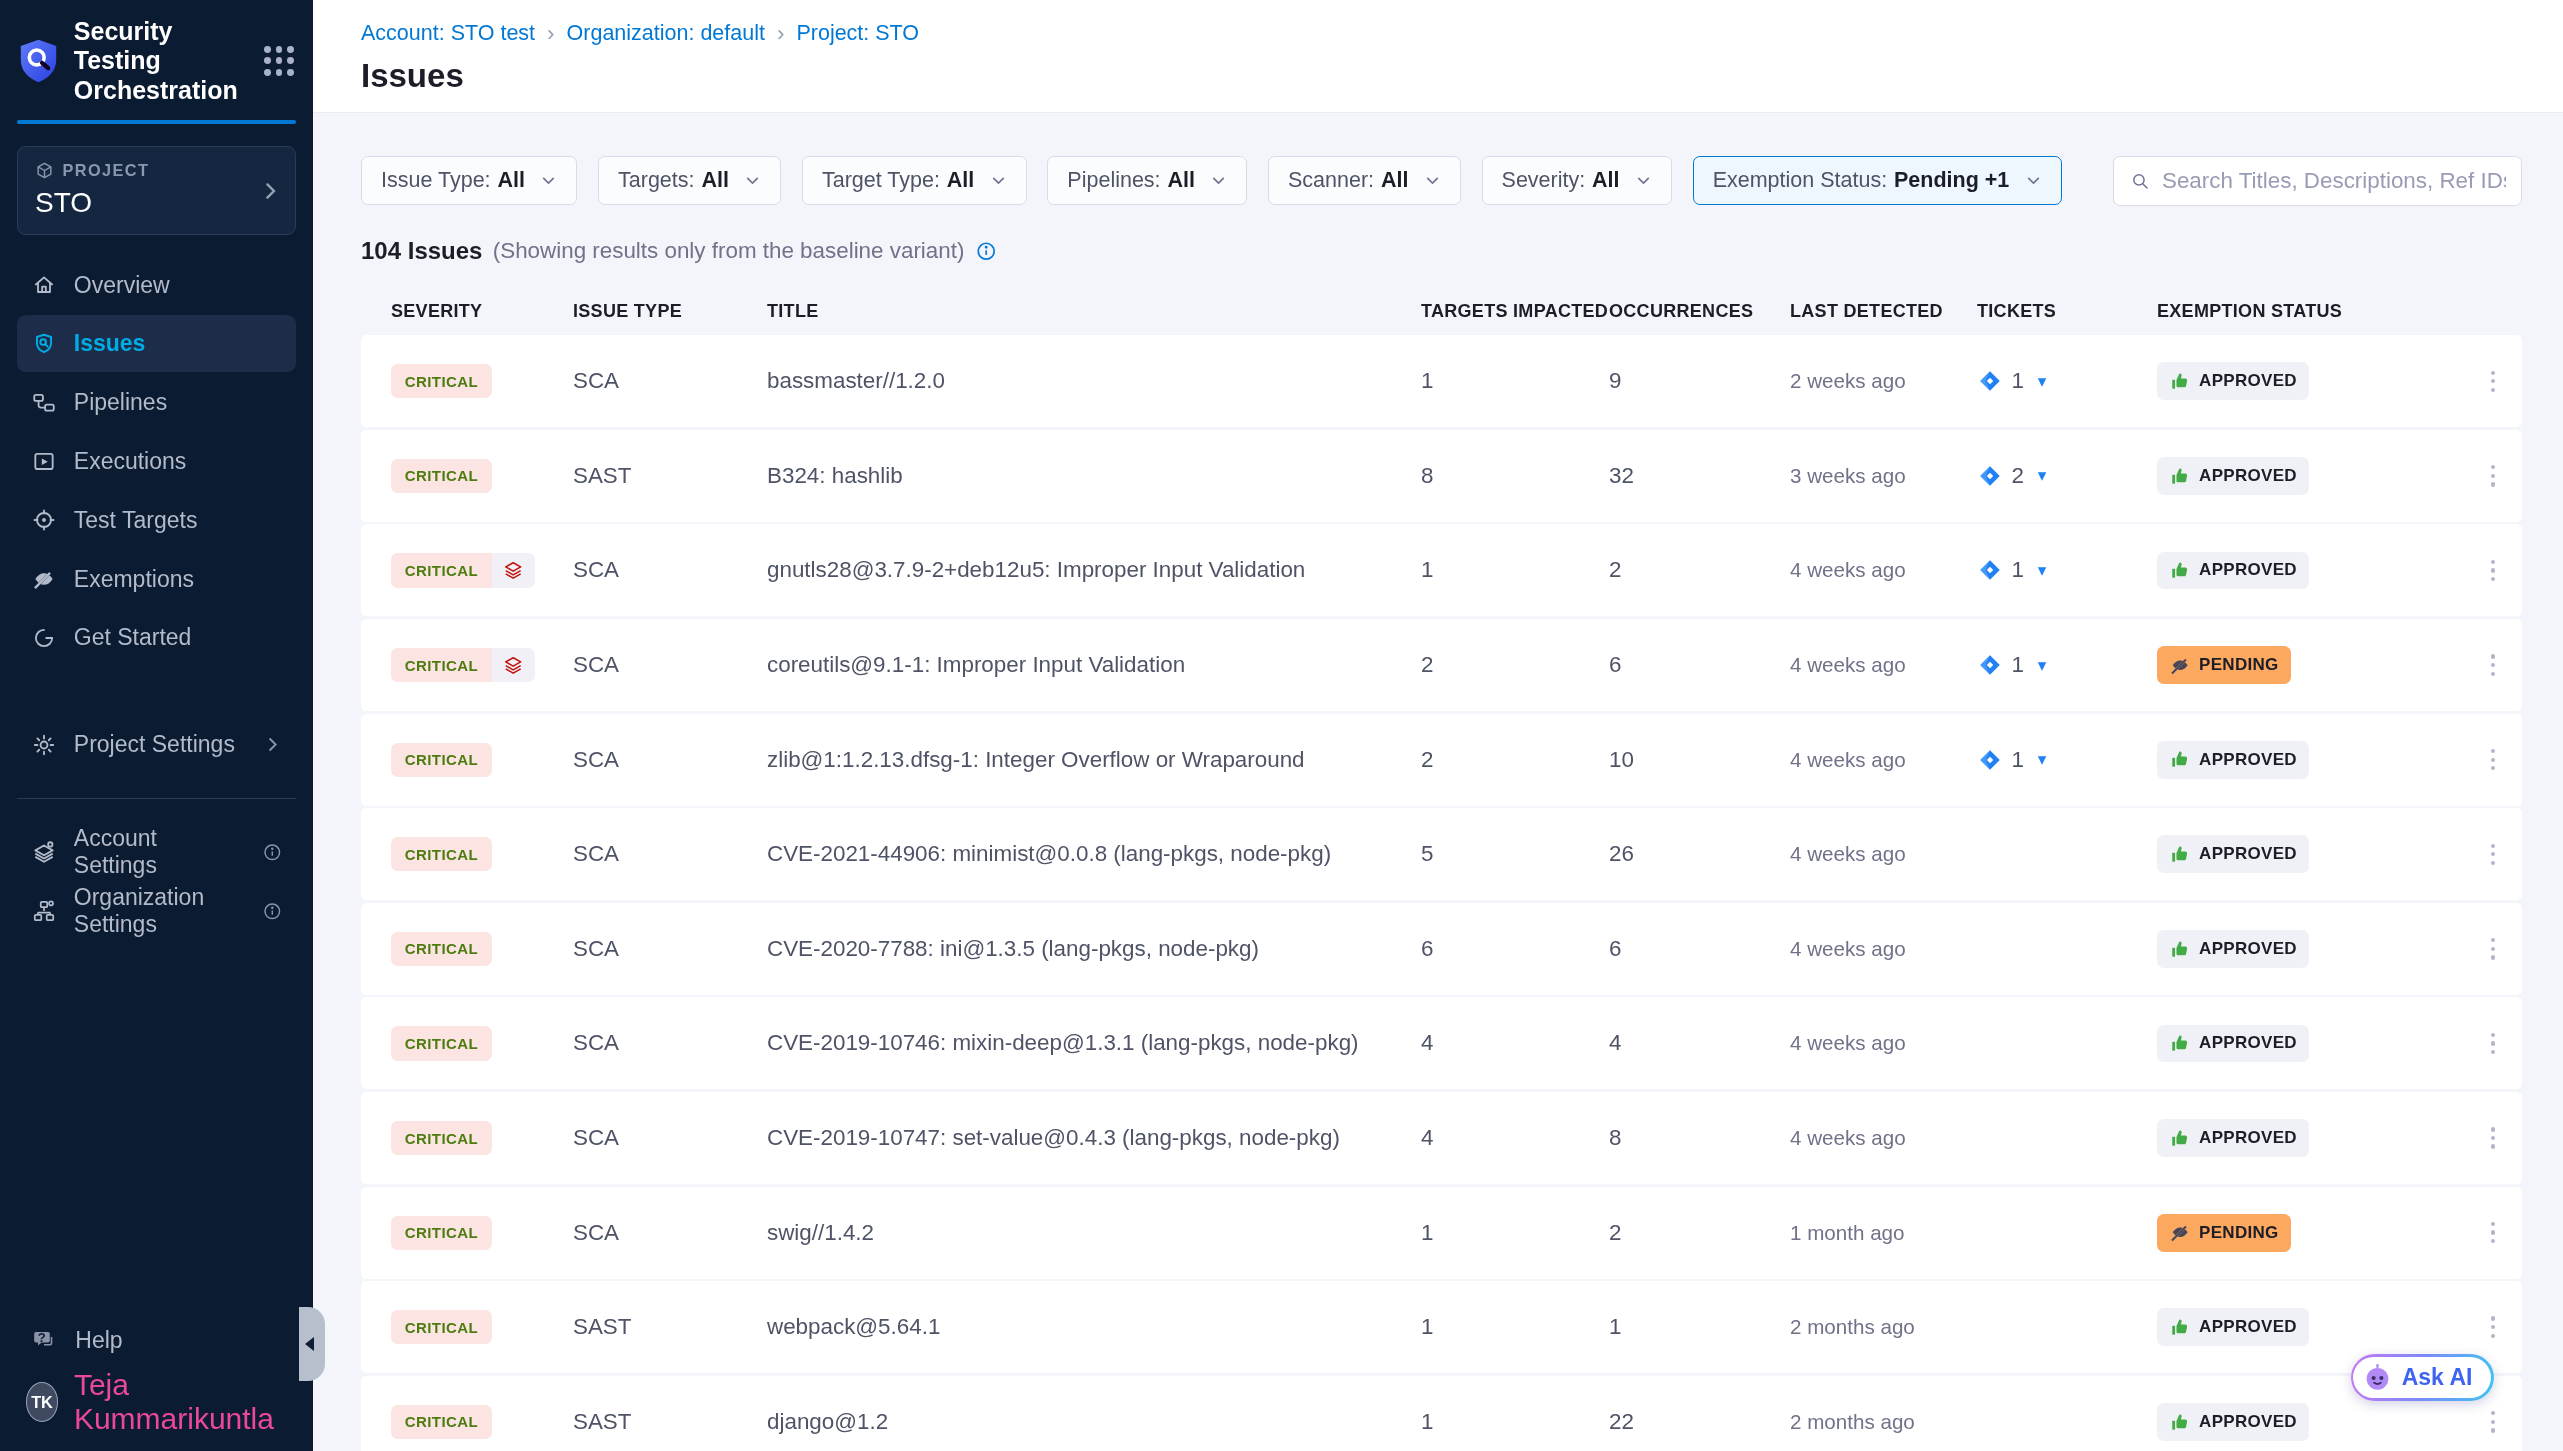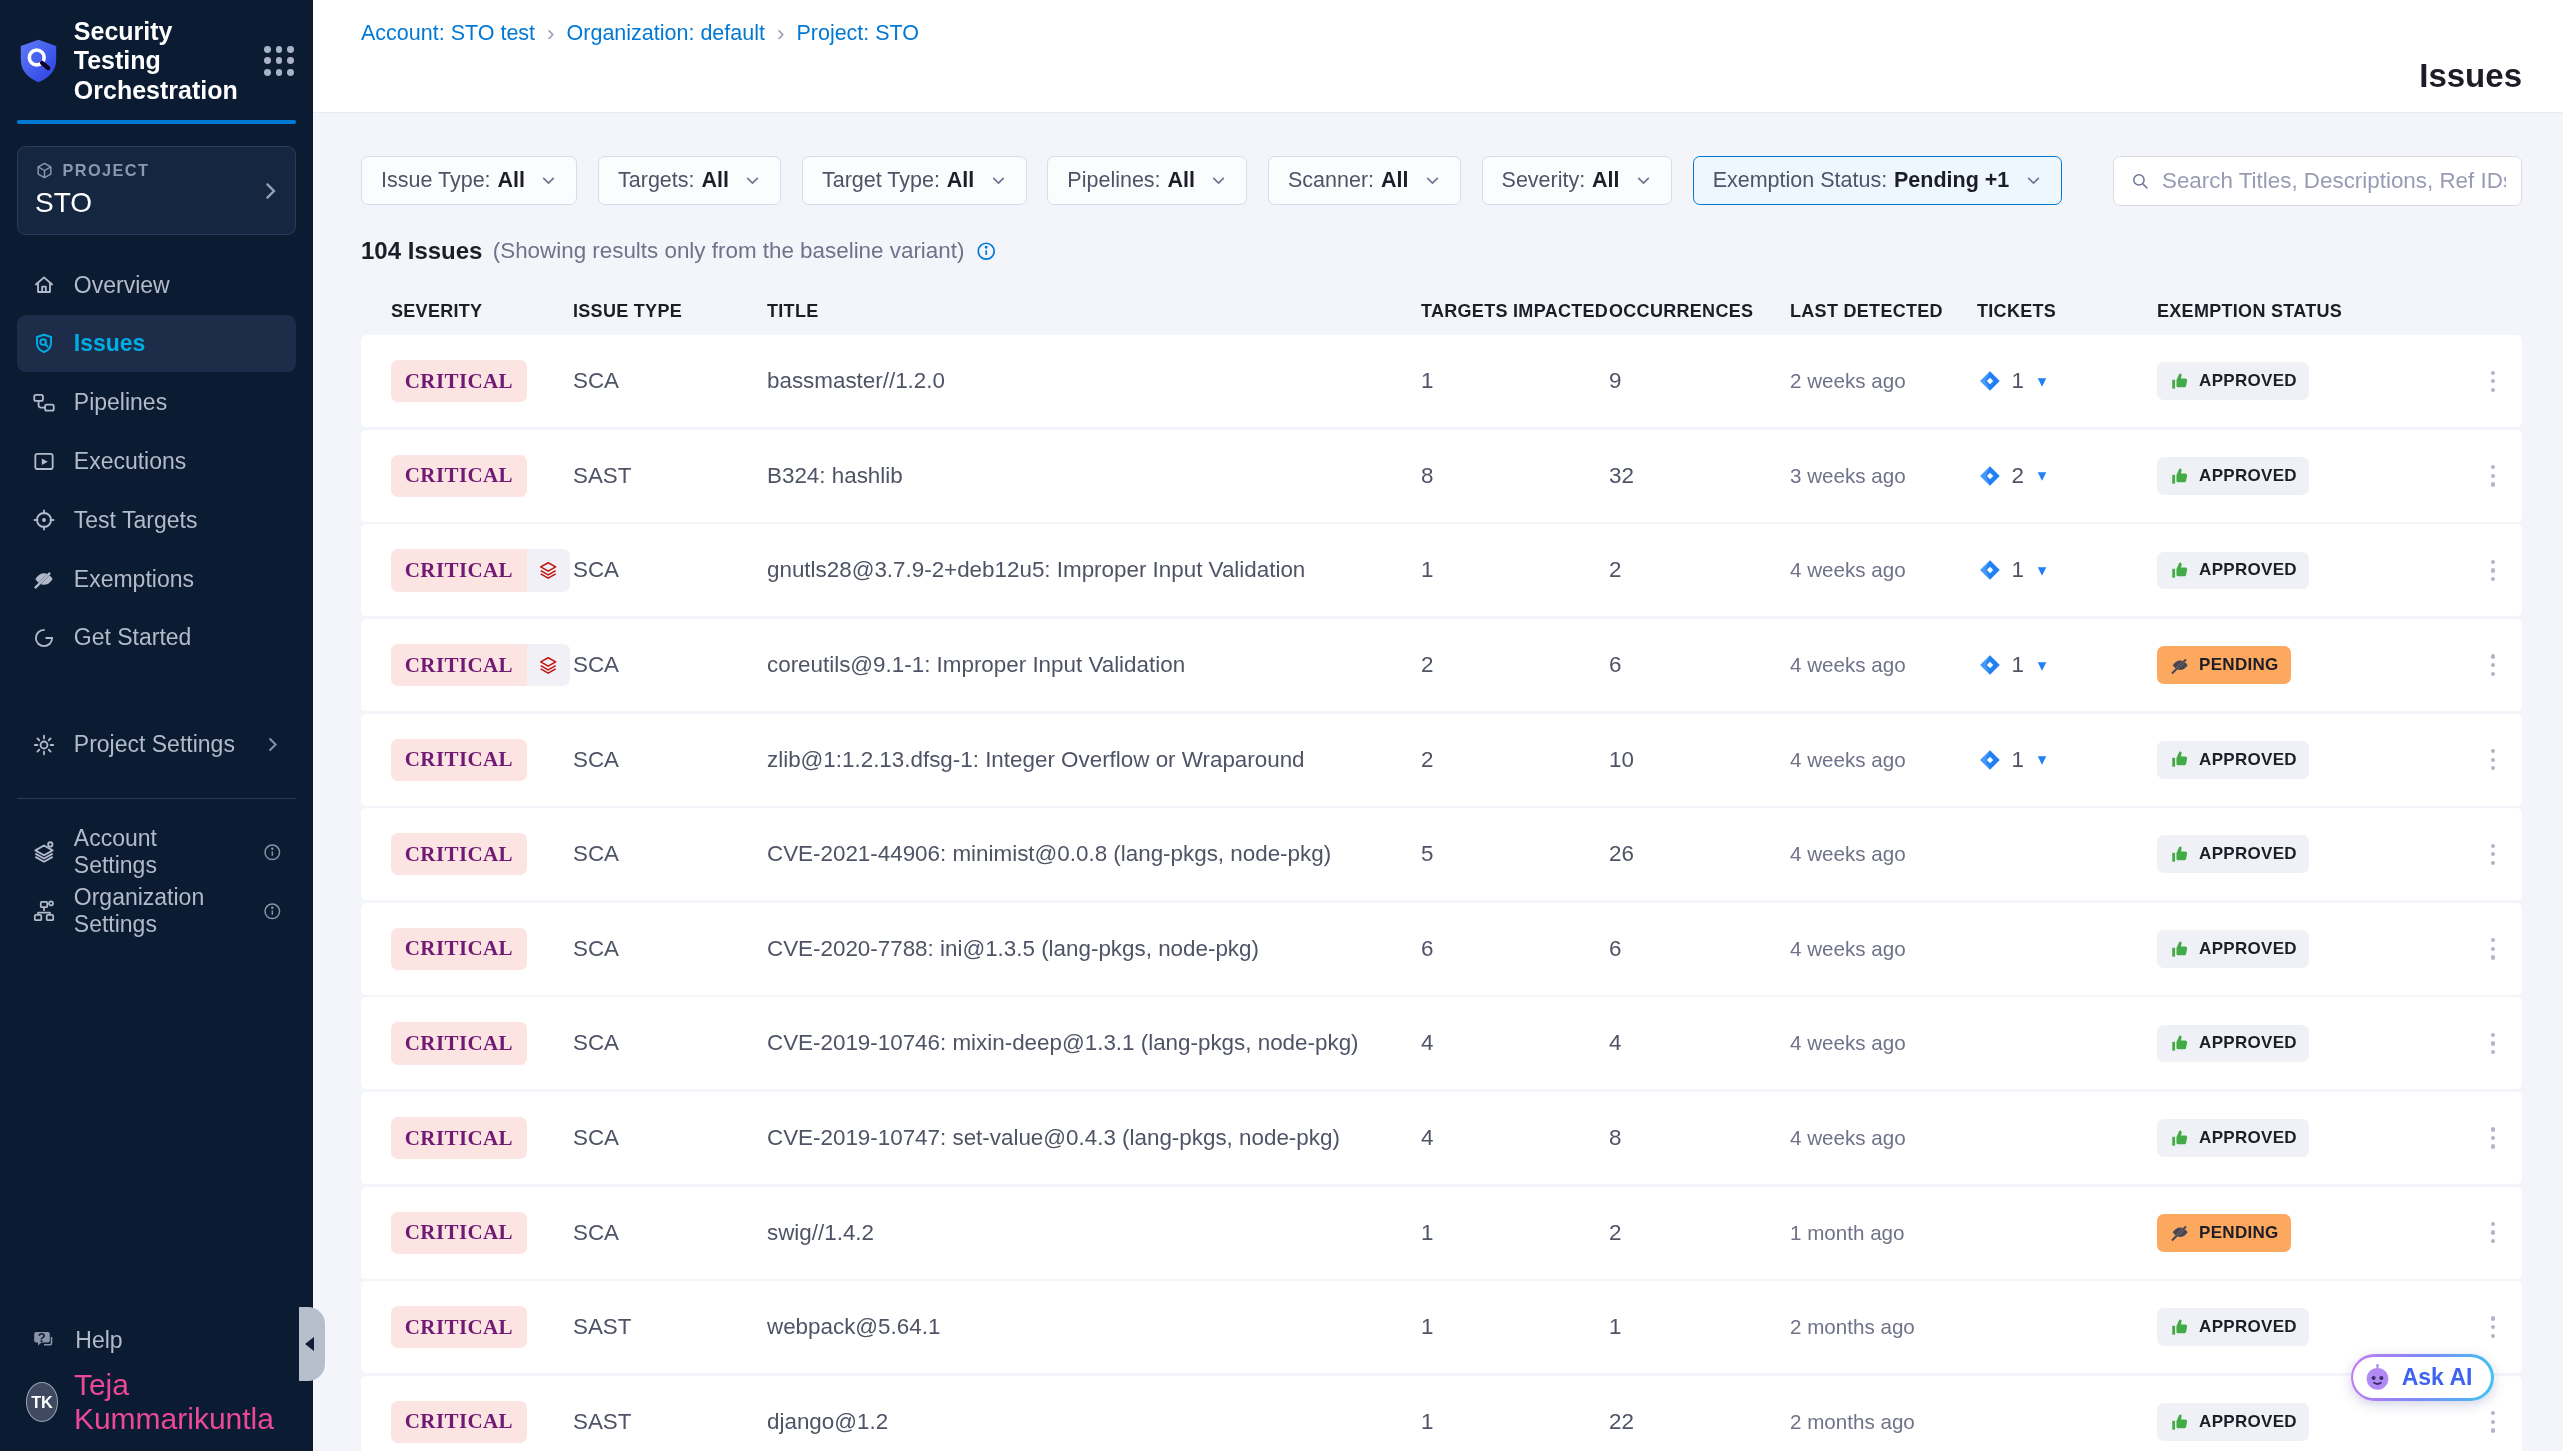--- a/index.html
+++ b/index.html
@@ -34,21 +34,21 @@
   .help-q { position:absolute; left:6.9px; top:1.7px; color:#0a1b32; font-size:13px; font-weight:700; }
   .user-row { display:flex; align-items:center; gap:15.5px; margin:5.2px 17px 22.4px 17px; padding:0 8.6px; height:55px; cursor:pointer; }
   .avatar { width:40px; height:40px; border-radius:50%; background:#3f4a61; border:1.7px solid #97a1b4; color:#fff; font-size:16.3px; font-weight:700; display:flex; align-items:center; justify-content:center; }
   .user-name { color:#ec4899; font-size:30px; }
 
   .collapse-handle { position:absolute; left:299px; top:1307px; width:26px; height:74px; background:#b7bfcd; border-radius:0 17px 17px 0; z-index:6; cursor:pointer; display:flex; align-items:center; justify-content:center; }
   .collapse-handle i { width:0; height:0; border-top:7.7px solid transparent; border-bottom:7.7px solid transparent; border-right:9.5px solid #0f1e35; margin-right:5.2px; }
 
   
   .main { flex:1; display:flex; flex-direction:column; min-width:0; }
-  .main-header { background:#fff; padding:20.6px 41px 17px 48px; border-bottom:0.9px solid #e9eaf2;text-align:right; }
+  .main-header { background:#fff; padding:20.6px 41px 17px 48px; border-bottom:0.9px solid #e9eaf2; }
   .breadcrumb { display:flex; align-items:center; gap:12px; font-size:21.5px; }
   .crumb { color:#0278d5; cursor:pointer; }
   .crumb-sep { color:#98a0b3; font-size:22.4px; }
   .page-title { font-size:33px; font-weight:700; color:#1d1d28; margin-top:10.3px; }
 
   .toolbar { display:flex; align-items:center; margin:43px 41px 0 48px; }
   .filters { display:flex; gap:20.6px; }
   .filter { display:inline-flex; align-items:center; gap:6.9px; height:49px; padding:0 19px; border:0.9px solid #d9dbe8; background:#fbfcfe; border-radius:6.9px; font-size:21.5px; color:#4f5366; cursor:pointer; white-space:nowrap; }
   .filter .f-value { font-weight:700; color:#1d1d28; }
   .filter .chev { margin-left:8.6px; display:flex; }
@@ -61,21 +61,21 @@
   .summary .count { font-weight:700; color:#1d1d28; font-size:24px; }
   .summary .info { display:flex; cursor:pointer; }
 
   .table { margin:22.4px 41px 0 48px; }
   .thead, .row { display:grid; grid-template-columns:182px 194px 654px 188px 181px 187px 180px 307px 1fr; align-items:center; padding-left:30px; }
   .thead { height:48px; font-size:18px; font-weight:700; color:#1d1d28; letter-spacing:0.3px; }
   .rows { display:flex; flex-direction:column; gap:2.6px; }
   .row { height:92px; background:#fff; border-radius:5.2px; font-size:22.4px; color:#4f5366; cursor:pointer; }
 
   .sev { display:inline-flex; align-items:stretch; }
-  .sev-badge { background:#fbe4e2; color:#701a75; font-weight:700; font-size:21px; letter-spacing:0.4px; padding:8.6px 13.8px; border-radius:6.9px; display:flex; align-items:center;font-family:Liberation Serif, serif; }
+  .sev-badge { background:#fbe4e2; color:#4d7c0f; font-weight:700; font-size:15px; letter-spacing:0.4px; padding:8.6px 13.8px; border-radius:6.9px; display:flex; align-items:center; }
   .sev-ex { display:none; background:#f0f0f6; border-radius:0 6.9px 6.9px 0; padding:5.2px 10.3px; align-items:center; }
   .sev.exempted .sev-badge { border-radius:6.9px 0 0 6.9px; }
   .sev.exempted .sev-ex { display:inline-flex; }
 
   .cell-last { color:#6f7288; font-size:20.6px; }
   .ticket-cell { display:flex; align-items:center; gap:8.6px; }
   .ticket-cell.empty { visibility:hidden; }
   .ticket-caret { color:#2180f3; font-size:17px; margin-left:5.2px; }
 
   .status-badge { display:inline-flex; align-items:center; gap:7.7px; padding:7.7px 12px; border-radius:6.9px; font-size:17px; font-weight:700; color:#1d1d28; letter-spacing:0.3px; }

